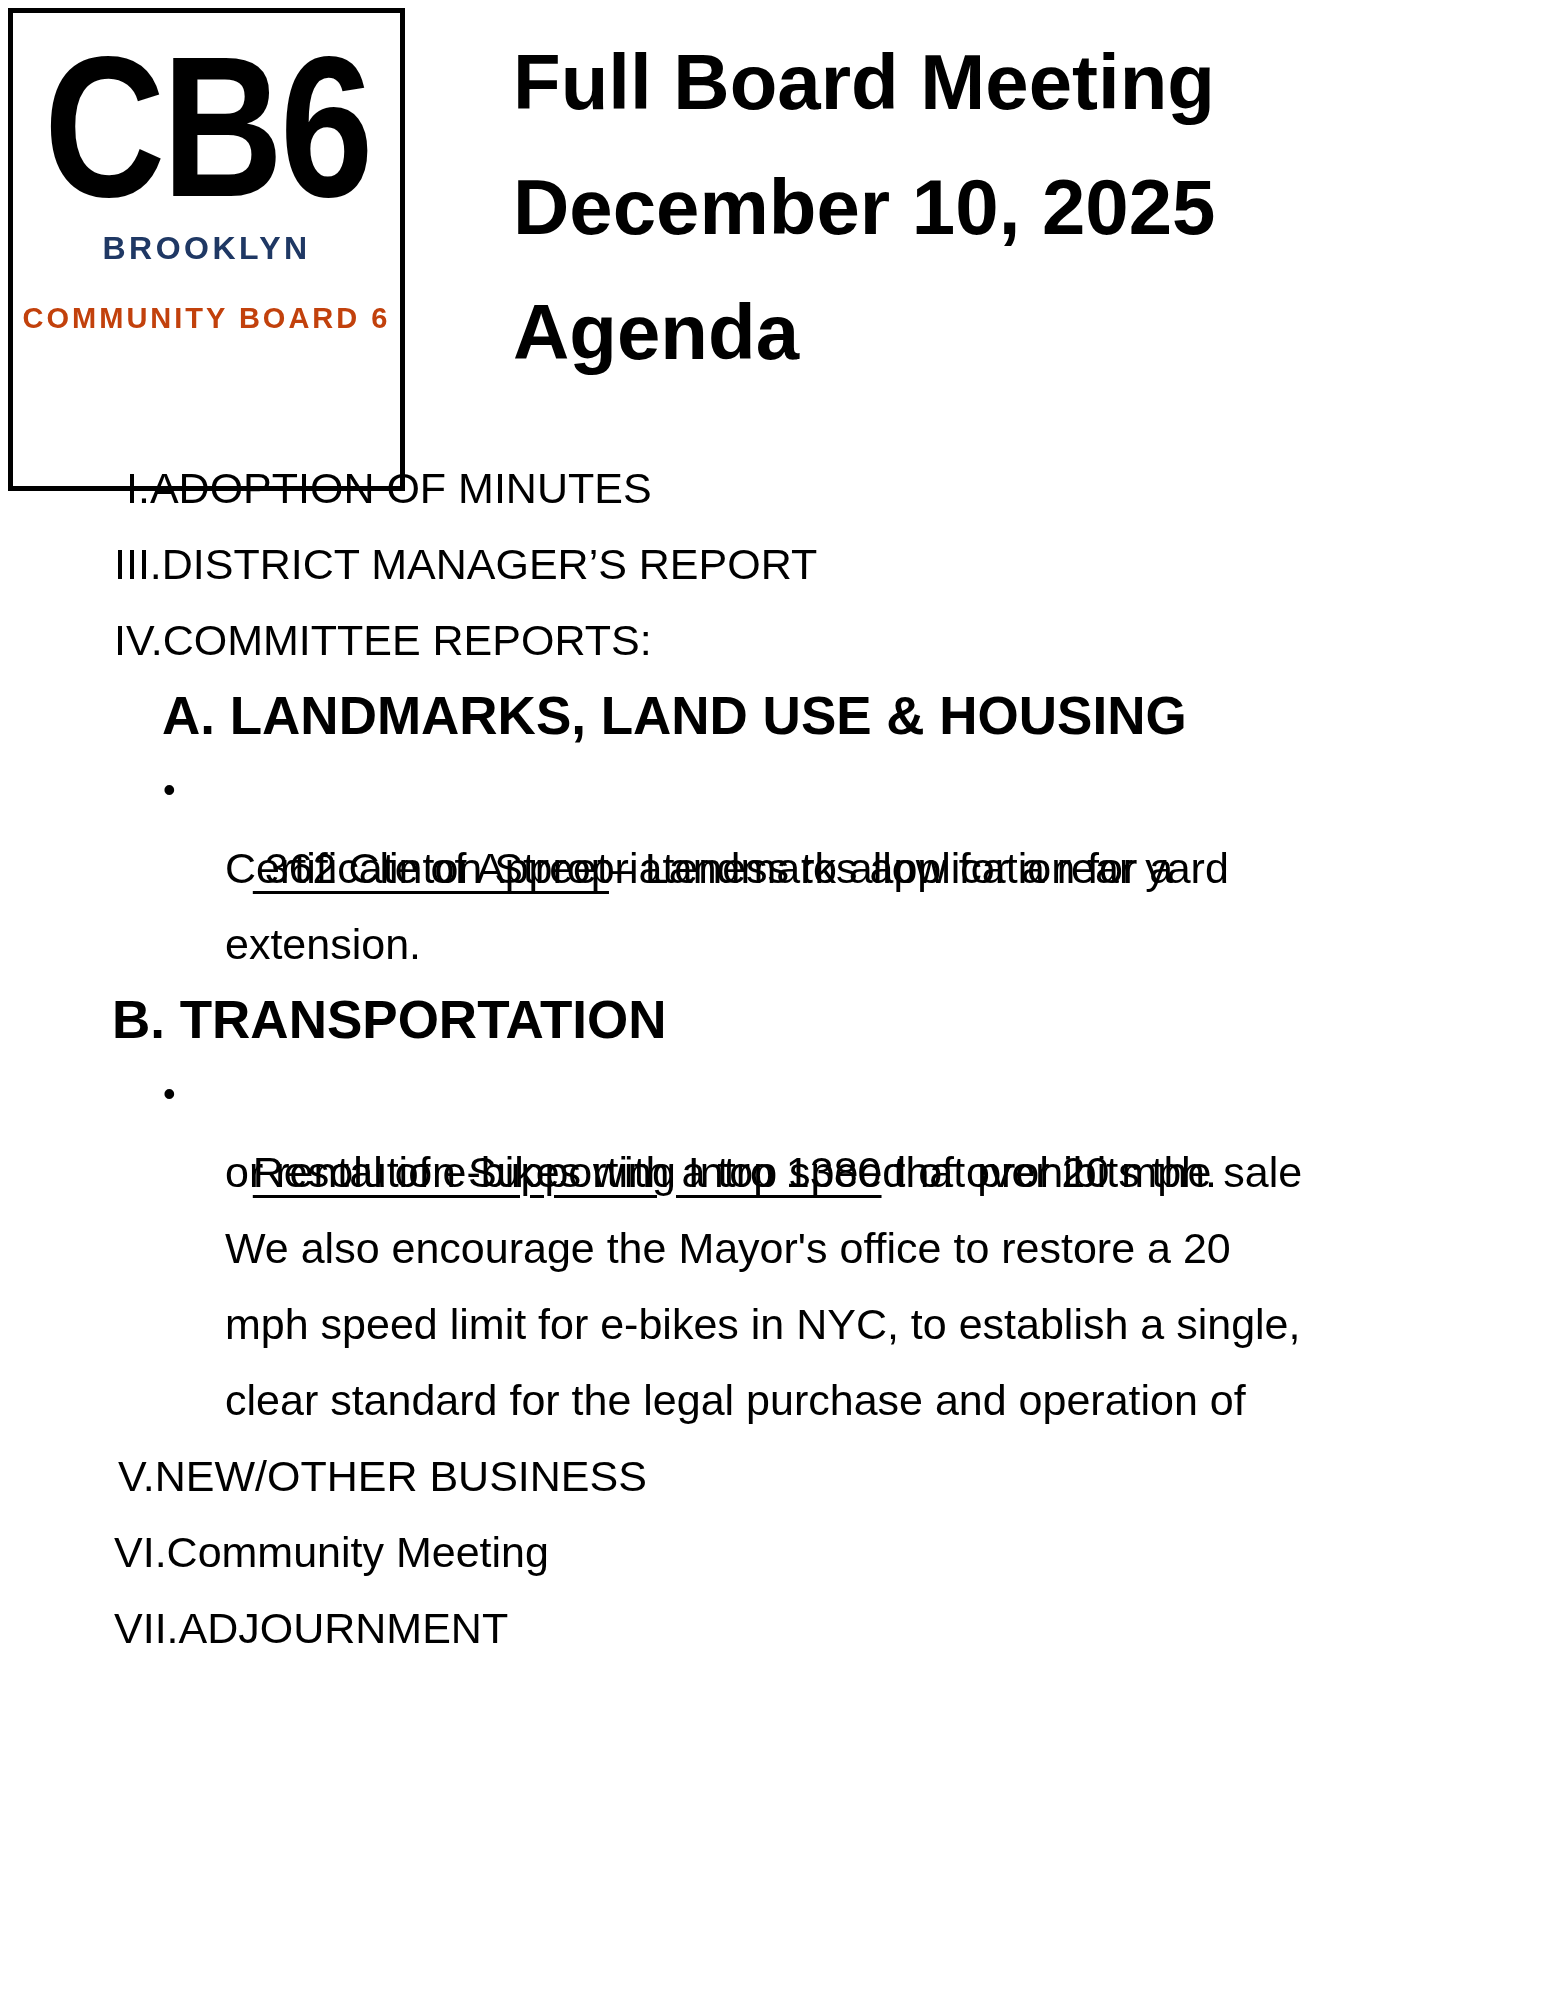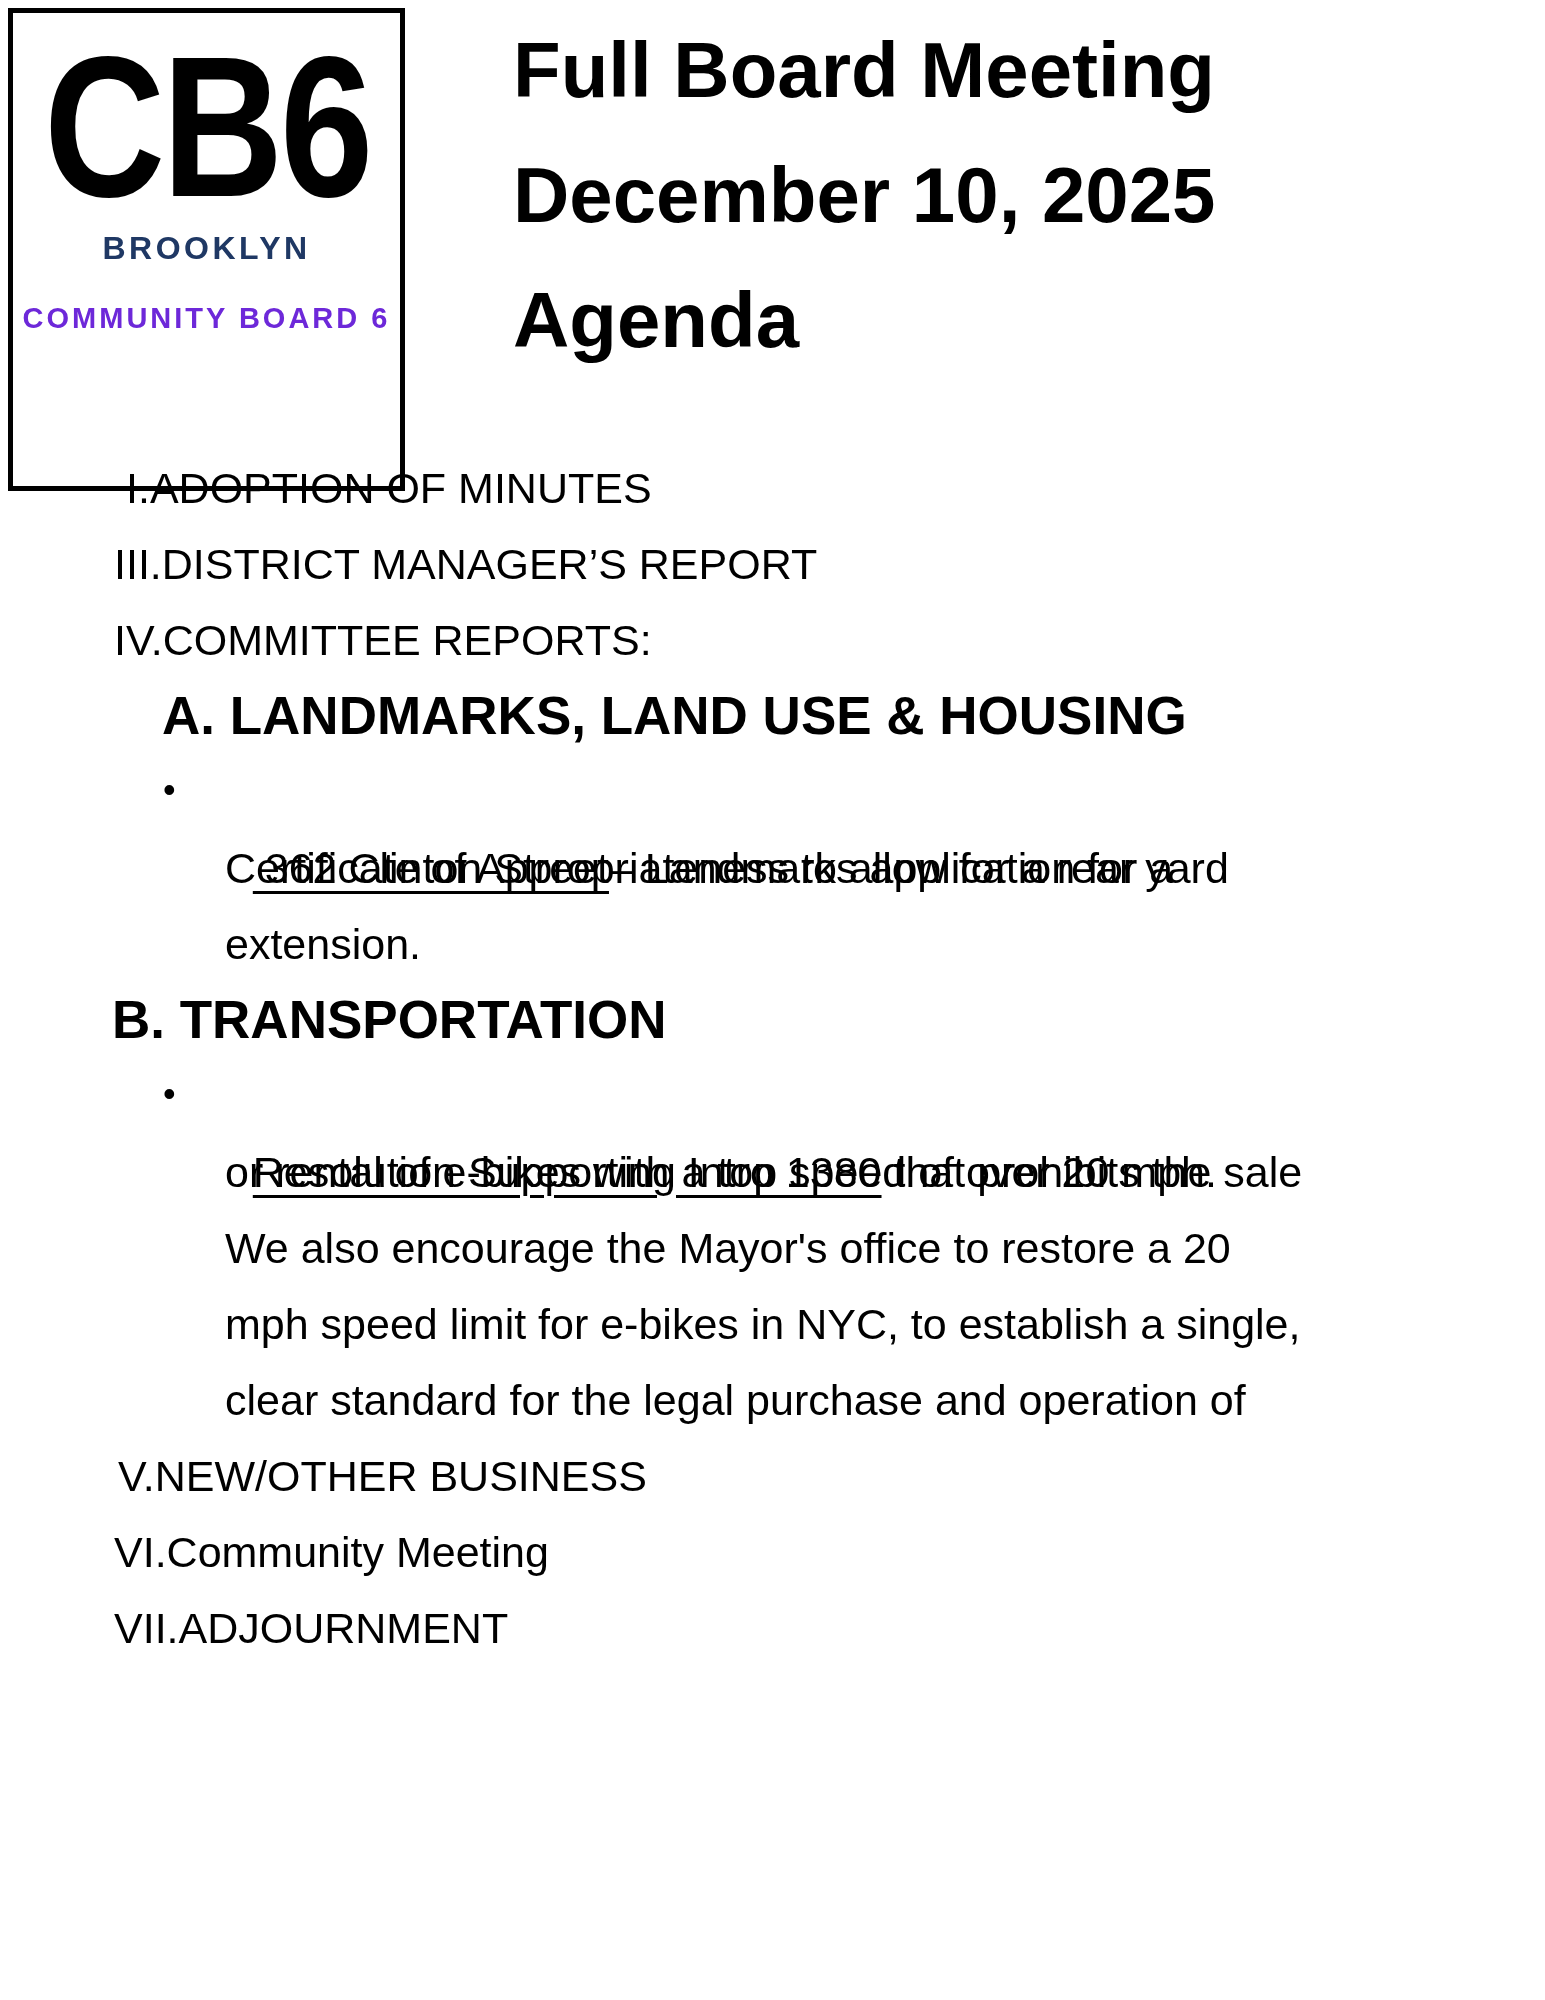--- a/index.html
+++ b/index.html
@@ -52,21 +52,21 @@
     font-size: 29px;
     line-height: 30px;
     letter-spacing: 3px;
     white-space: nowrap;
   }
 
   
   .title-block {
     position: absolute;
     left: 513px;
-    top: 8px;
+    top: 20px;
     font-weight: bold;
     font-size: 78px;
     line-height: 125px;
     white-space: nowrap;
   }
 
   
   .agenda {
     position: absolute;
     left: 0;
@@ -105,21 +105,21 @@
     text-underline-offset: 8px;
     white-space: pre;
   }
 </style>
 </head>
 <body>
 
 <div class="logo-box">
   <div class="logo-acronym">CB6</div>
   <div class="logo-org1" style="color: rgb(31, 56, 100);">BROOKLYN</div>
-  <div class="logo-org2" style="color: #6d28d9; margin-top: 40px;">COMMUNITY BOARD 6</div>
+  <div class="logo-org2" style="color: #c2410c; margin-top: 40px;">COMMUNITY BOARD 6</div>
 </div>
 
 <div class="title-block">
   <div>Full Board Meeting</div>
   <div>December 10, 2025</div>
   <div>Agenda</div>
 </div>
 
 <div class="agenda">
   <div class="line roman first">I.ADOPTION OF MINUTES</div>

